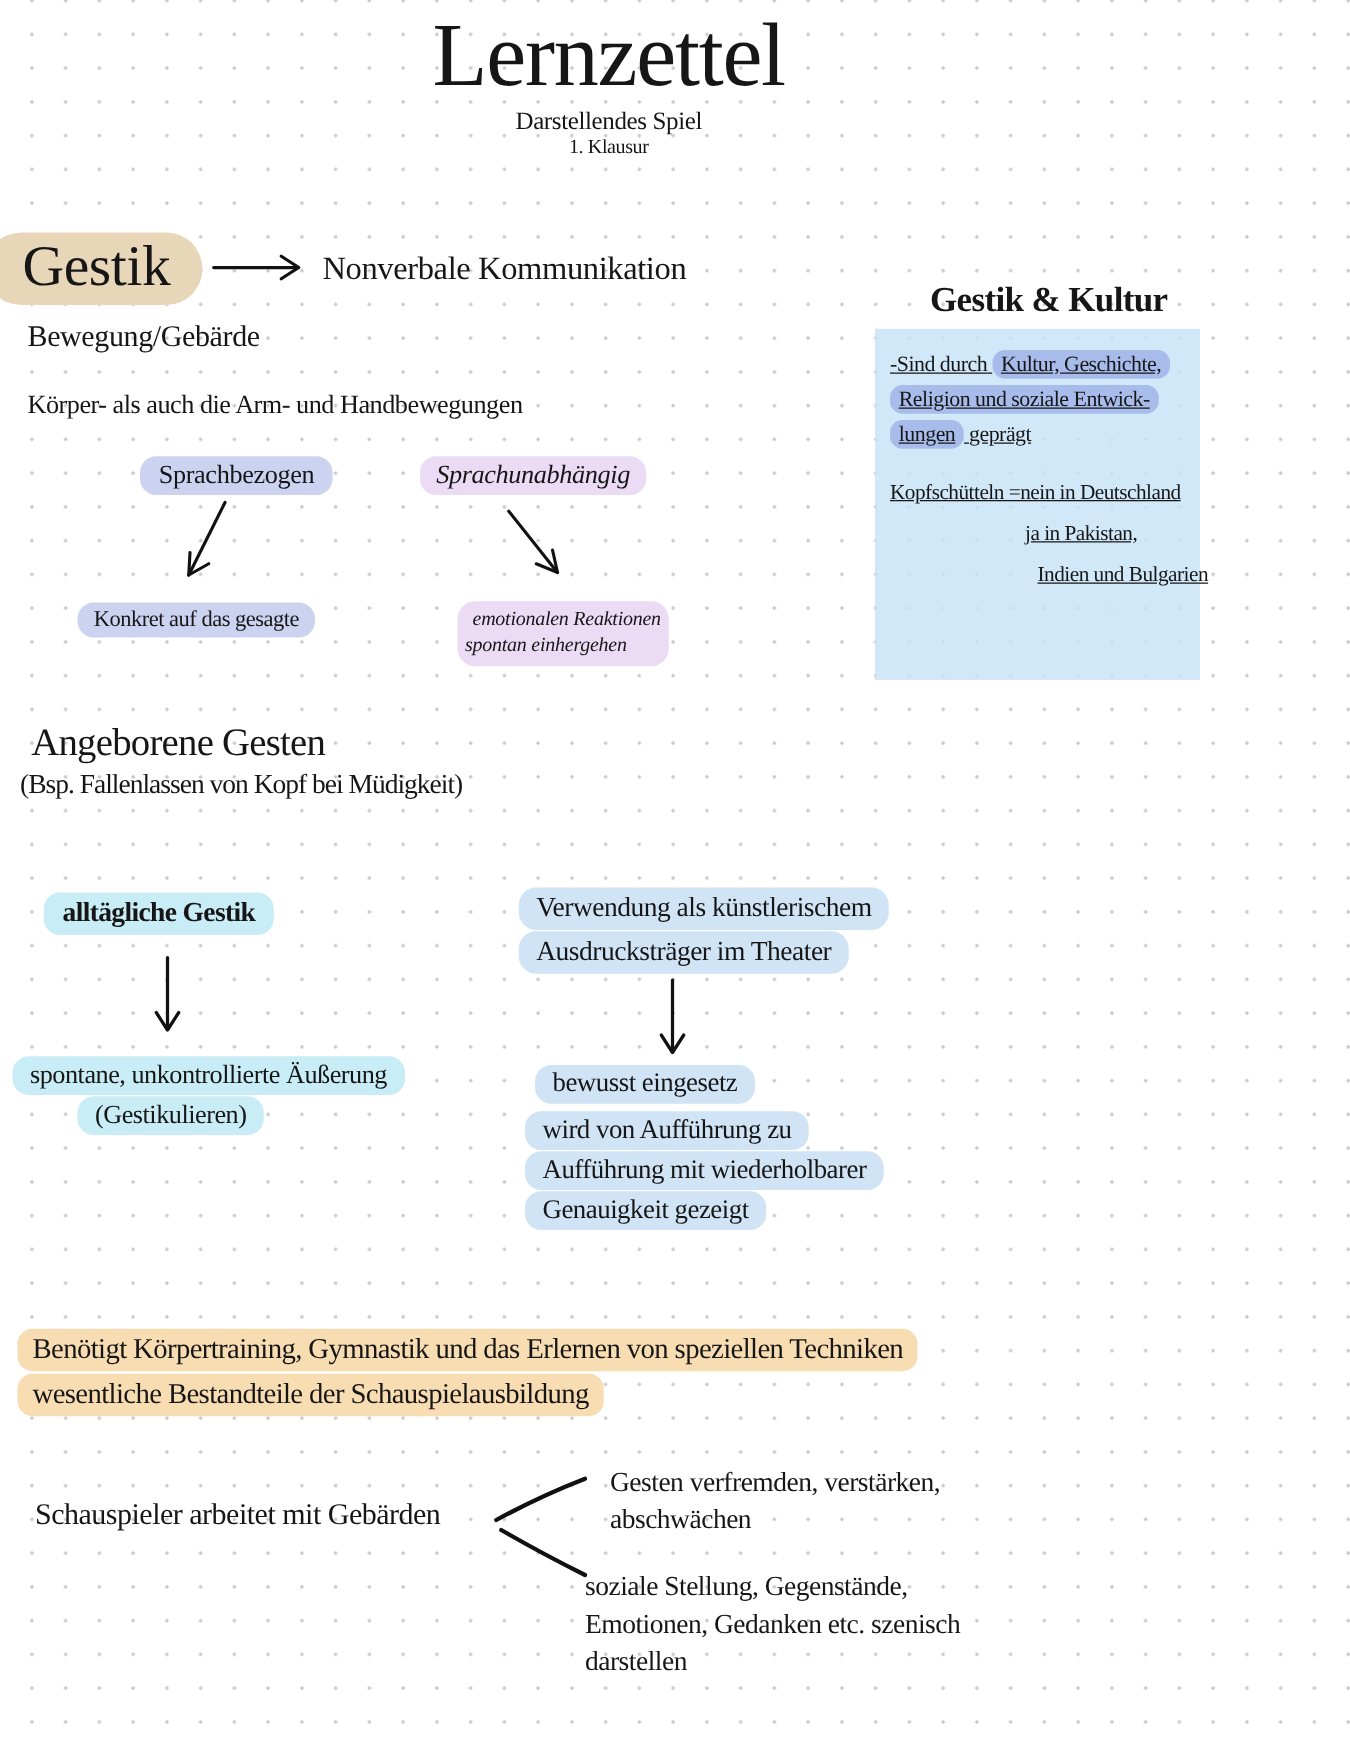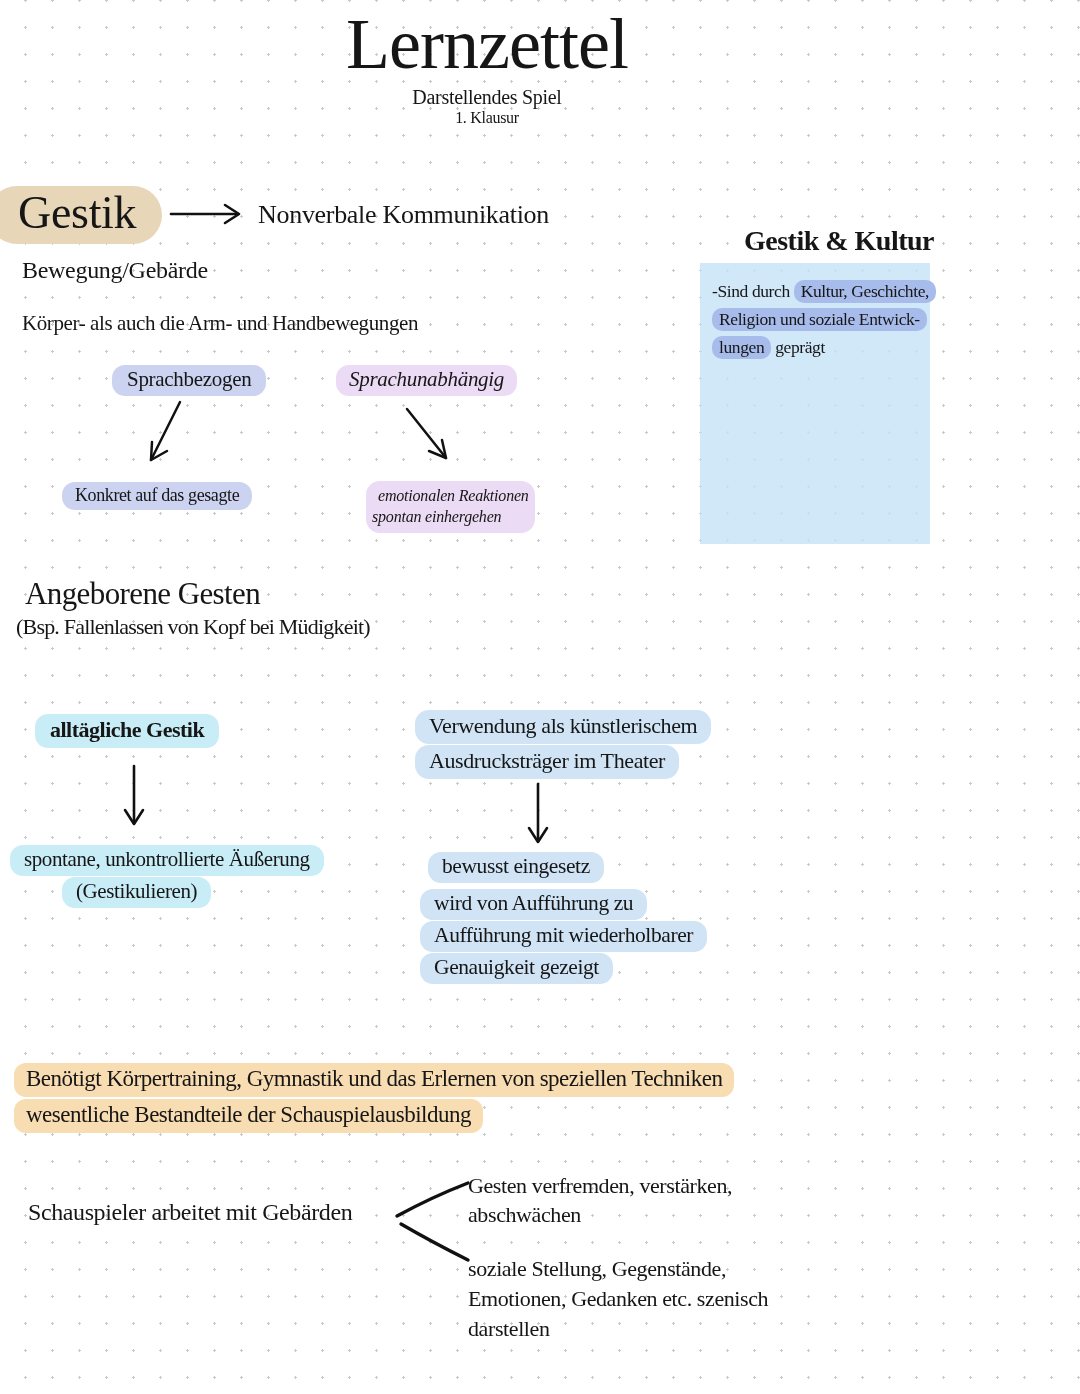--- a/index.html
+++ b/index.html
@@ -41,24 +41,24 @@
   .koerper{left:22px;top:311px;font-size:21px;letter-spacing:-0.4px;}
 
   .sprachbezogen{left:112px;top:365px;background:var(--c-periwinkle);padding:2px 15px 4px;font-size:21px;}
   .sprachunabh{left:336px;top:365px;background:var(--c-pink);padding:2px 13px 4px;font-size:21px;font-style:italic;}
   .konkret{left:62px;top:482px;background:var(--c-periwinkle);padding:3px 13px 4px;font-size:18px;letter-spacing:-0.4px;}
   .emotional{left:366px;top:481px;background:var(--c-pink);border-radius:14px;padding:4px 6px 6px;font-size:16px;line-height:21px;letter-spacing:-0.2px;font-style:italic;}
   .emotional div{white-space:nowrap;}
 
   .kultur-title{left:700px;top:225px;width:278px;text-align:center;font-size:28px;font-weight:bold;letter-spacing:-0.5px;}
   .kultur-box{
-    left:700px;top:263px;width:230px;height:281px;
+    left:700px;top:263px;width:260px;height:281px;
     background:rgba(199,227,248,0.82);
     box-sizing:border-box;padding:14px 12px 0;
-    font-size:17.5px;line-height:28px;letter-spacing:-0.4px;
+    font-size:17.5px;line-height:28px;letter-spacing:-0.4px;text-decoration:underline;
   }
   .kb-line{white-space:nowrap;}
   .kb-hl{background:var(--c-hlblue);border-radius:10px;padding:1px 7px 2px;}
   .kb-p2{margin-top:13px;line-height:27px;}
   .kb-p3{margin-top:16px;line-height:33px;font-size:17px;}
   .kb-ind1{margin-left:108px;}
   .kb-ind2{margin-left:118px;}
 
   .angeborene{left:25px;top:576px;font-size:31px;letter-spacing:-0.6px;}
   .bsp{left:16px;top:614px;font-size:22px;letter-spacing:-0.8px;}
@@ -72,21 +72,21 @@
   .gestikulieren{margin-left:52px;}
 
   .bewusst-grp{left:420px;top:852px;}
   .bewusst-grp .pill{background:var(--c-lightblue);padding:2px 14px 4px;font-size:21.5px;letter-spacing:-0.4px;margin-bottom:1px;}
   .bewusst-first{margin-left:8px;margin-bottom:6px !important;}
 
   .training{left:14px;top:1063px;}
   .training .pill{background:var(--c-orange);border-radius:12px;padding:3px 12px 5px;font-size:23px;letter-spacing:-0.5px;margin-bottom:2px;}
 
   .schauspieler{left:28px;top:1199px;font-size:24px;letter-spacing:-0.4px;}
-  .branch1{left:468px;top:1171px;font-size:22px;line-height:29px;letter-spacing:-0.4px;}
+  .branch1{left:488px;top:1171px;font-size:22px;line-height:29px;letter-spacing:-0.4px;}
   .branch2{left:468px;top:1254px;font-size:22px;line-height:30px;letter-spacing:-0.4px;}
 
   svg{display:block;}
   svg path, svg polyline{stroke:#111;fill:none;stroke-linecap:round;stroke-linejoin:round;}
 </style>
 </head>
 <body>
 
 <div class="page">
 
@@ -123,20 +123,25 @@
     <div style="margin-left:6px;">emotionalen Reaktionen</div>
     <div>spontan einhergehen</div>
   </div>
 
   <div class="abs kultur-title">Gestik &amp; Kultur</div>
   <div class="abs kultur-box">
     <div class="kb-line"><span>-Sind durch</span> <span class="kb-hl">Kultur, Geschichte,</span></div>
     <div class="kb-line"><span class="kb-hl">Religion und soziale Entwick-</span></div>
     <div class="kb-line"><span class="kb-hl">lungen</span> <span>geprägt</span></div>
     <div class="kb-p2">
+    </div>
+    <div class="kb-p3">
+      <div class="kb-line">Kopfschütteln =nein in Deutschland</div>
+      <div class="kb-line kb-ind1">ja in Pakistan,</div>
+      <div class="kb-line kb-ind2">Indien und Bulgarien</div>
     </div>
   </div>
 
   <div class="abs angeborene">Angeborene Gesten</div>
   <div class="abs bsp">(Bsp. Fallenlassen von Kopf bei Müdigkeit)</div>
 
   <div class="abs pill alltag">alltägliche Gestik</div>
   <div class="abs stack theater">
     <span class="pill">Verwendung als künstlerischem</span>
     <span class="pill">Ausdrucksträger im Theater</span>

